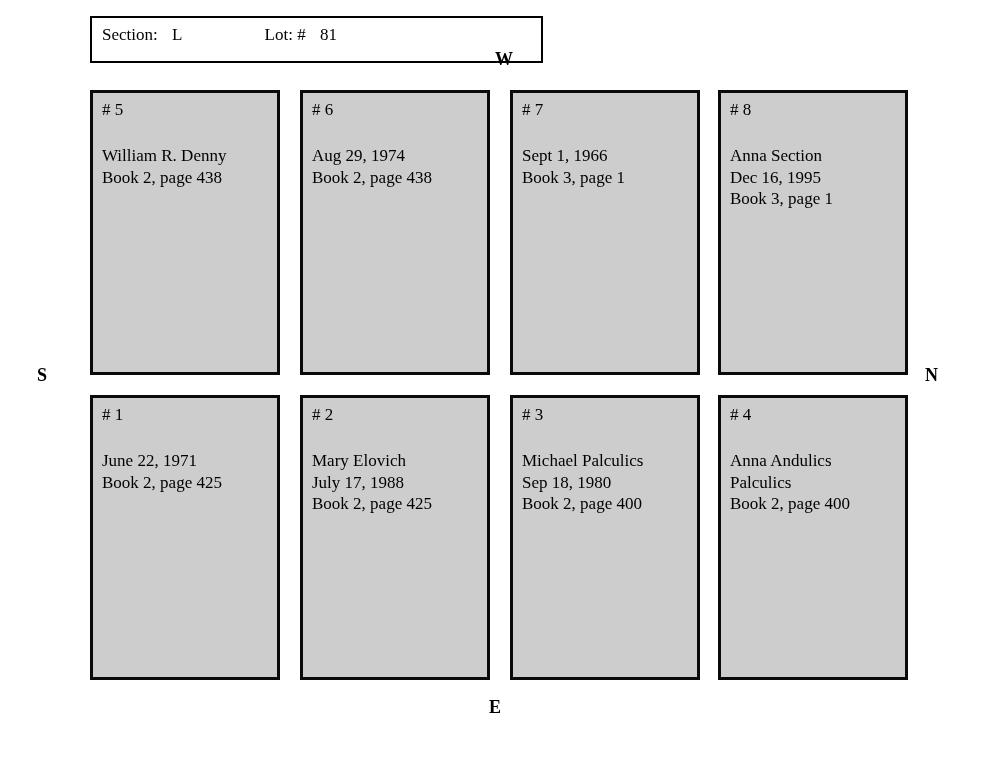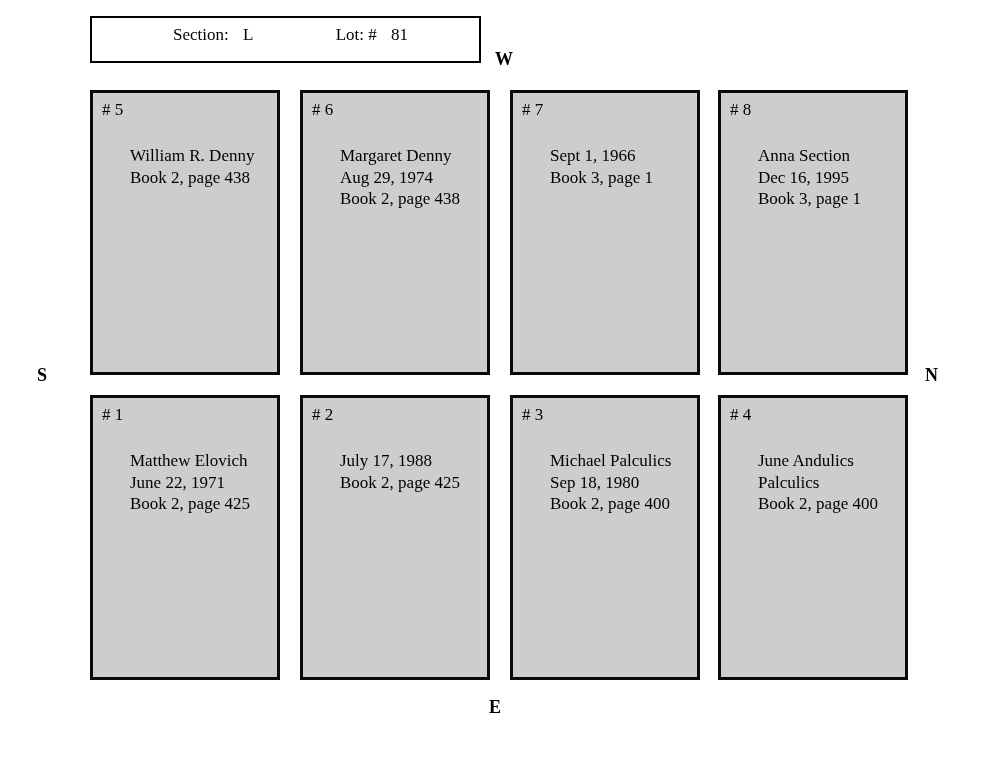--- a/index.html
+++ b/index.html
@@ -13,28 +13,27 @@
     position: relative;
     width: 1000px;
     height: 773px;
     background: #ffffff;
     overflow: hidden;
   }
   .header-box {
     position: absolute;
     left: 90px;
     top: 16px;
-    width: 391px;
+    width: 453px;
     height: 47px;
     border: 2px solid #000000;
     box-sizing: border-box;
     background: #ffffff;
     font-size: 17px;
     padding: 7px 0 0 10px;
-    text-align: center;
   }
   .header-box .sec-label { margin-right: 10px; }
   .header-box .sec-value { margin-right: 78px; }
   .header-box .lot-label { margin-right: 10px; }
   .compass {
     position: absolute;
     font-weight: bold;
     font-size: 18px;
     line-height: 18px;
   }
@@ -51,21 +50,20 @@
     box-sizing: border-box;
     padding: 6px 8px 0 9px;
     font-size: 17px;
   }
   .plot-number {
     line-height: 22px;
   }
   .plot-details {
     margin-top: 24px;
     line-height: 21.5px;
-    margin-left: 28px;
   }
   
   .col-0 { left: 90px; }
   .col-1 { left: 300px; }
   .col-2 { left: 510px; }
   .col-3 { left: 718px; }
   
   .row-0 { top: 90px; }
   .row-1 { top: 395px; }
 </style>
@@ -90,21 +88,20 @@
     <div class="plot-number"># 5</div>
     <div class="plot-details">
       <div>William R. Denny</div>
       <div>Book 2, page 438</div>
     </div>
   </div>
 
   <div class="plot-card row-0 col-1">
     <div class="plot-number"># 6</div>
     <div class="plot-details">
-      <div>Margaret Denny</div>
       <div>Aug 29, 1974</div>
       <div>Book 2, page 438</div>
     </div>
   </div>
 
   <div class="plot-card row-0 col-2">
     <div class="plot-number"># 7</div>
     <div class="plot-details">
       <div>Sept 1, 1966</div>
       <div>Book 3, page 1</div>
@@ -116,44 +113,44 @@
     <div class="plot-details">
       <div>Anna Section</div>
       <div>Dec 16, 1995</div>
       <div>Book 3, page 1</div>
     </div>
   </div>
 
   <div class="plot-card row-1 col-0">
     <div class="plot-number"># 1</div>
     <div class="plot-details">
-      <div>Matthew Elovich</div>
       <div>June 22, 1971</div>
       <div>Book 2, page 425</div>
     </div>
   </div>
 
   <div class="plot-card row-1 col-1">
     <div class="plot-number"># 2</div>
     <div class="plot-details">
+      <div>Mary Elovich</div>
       <div>July 17, 1988</div>
       <div>Book 2, page 425</div>
     </div>
   </div>
 
   <div class="plot-card row-1 col-2">
     <div class="plot-number"># 3</div>
     <div class="plot-details">
       <div>Michael Palculics</div>
       <div>Sep 18, 1980</div>
       <div>Book 2, page 400</div>
     </div>
   </div>
 
   <div class="plot-card row-1 col-3">
     <div class="plot-number"># 4</div>
     <div class="plot-details">
-      <div>June Andulics Palculics</div>
+      <div>Anna Andulics Palculics</div>
       <div>Book 2, page 400</div>
     </div>
   </div>
 
 </div>
 
 </body></html>

